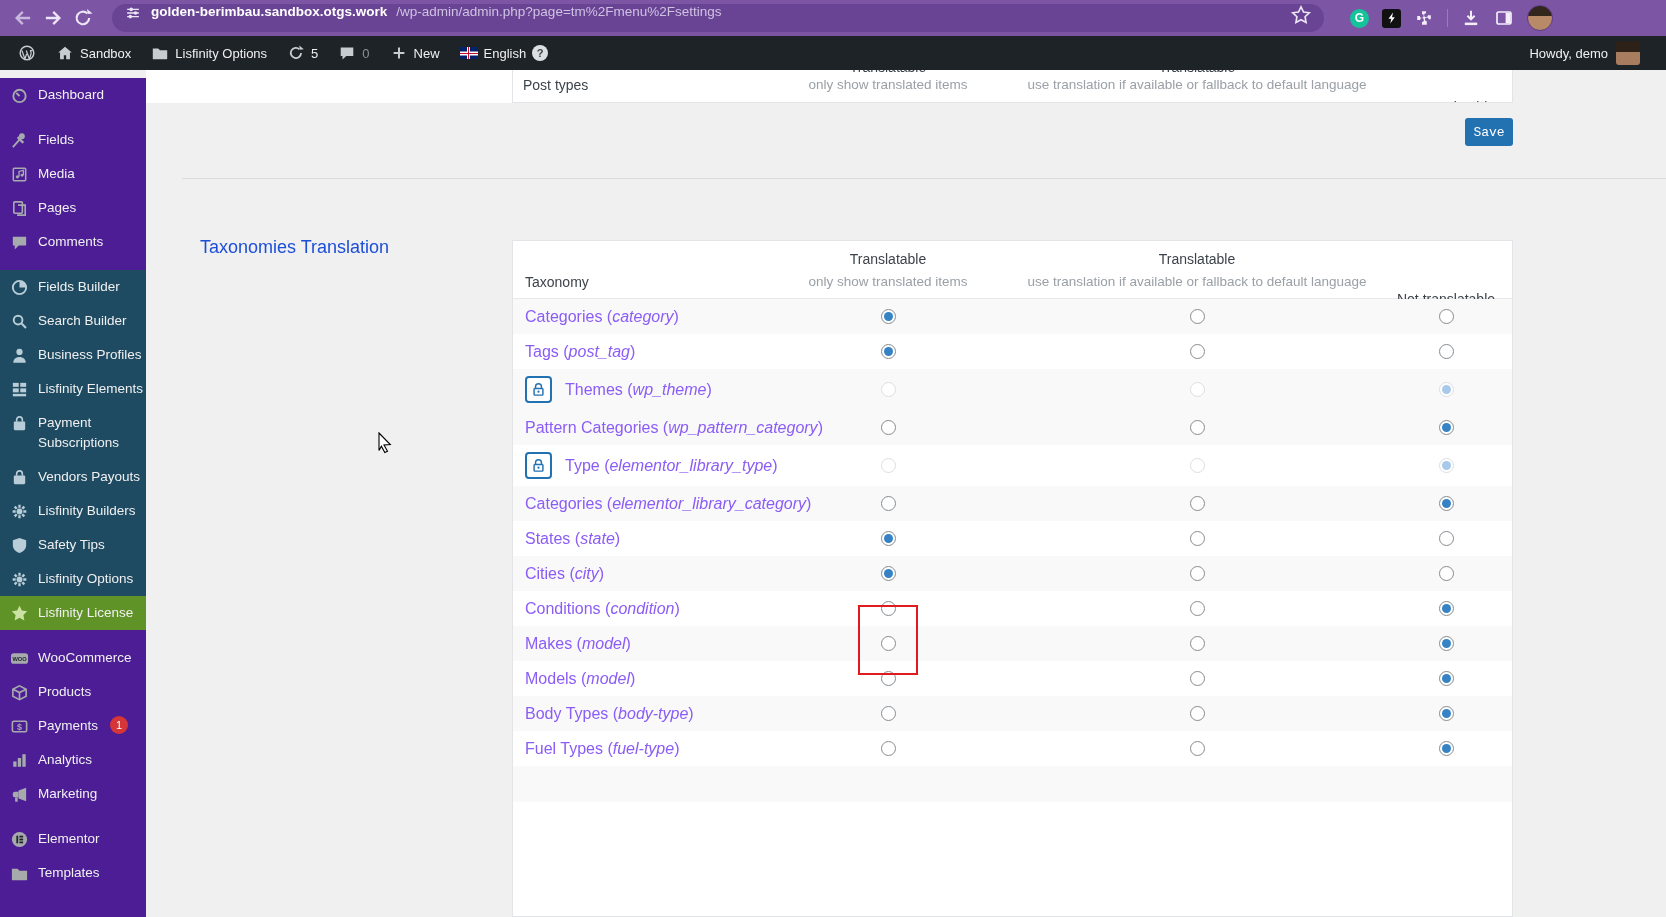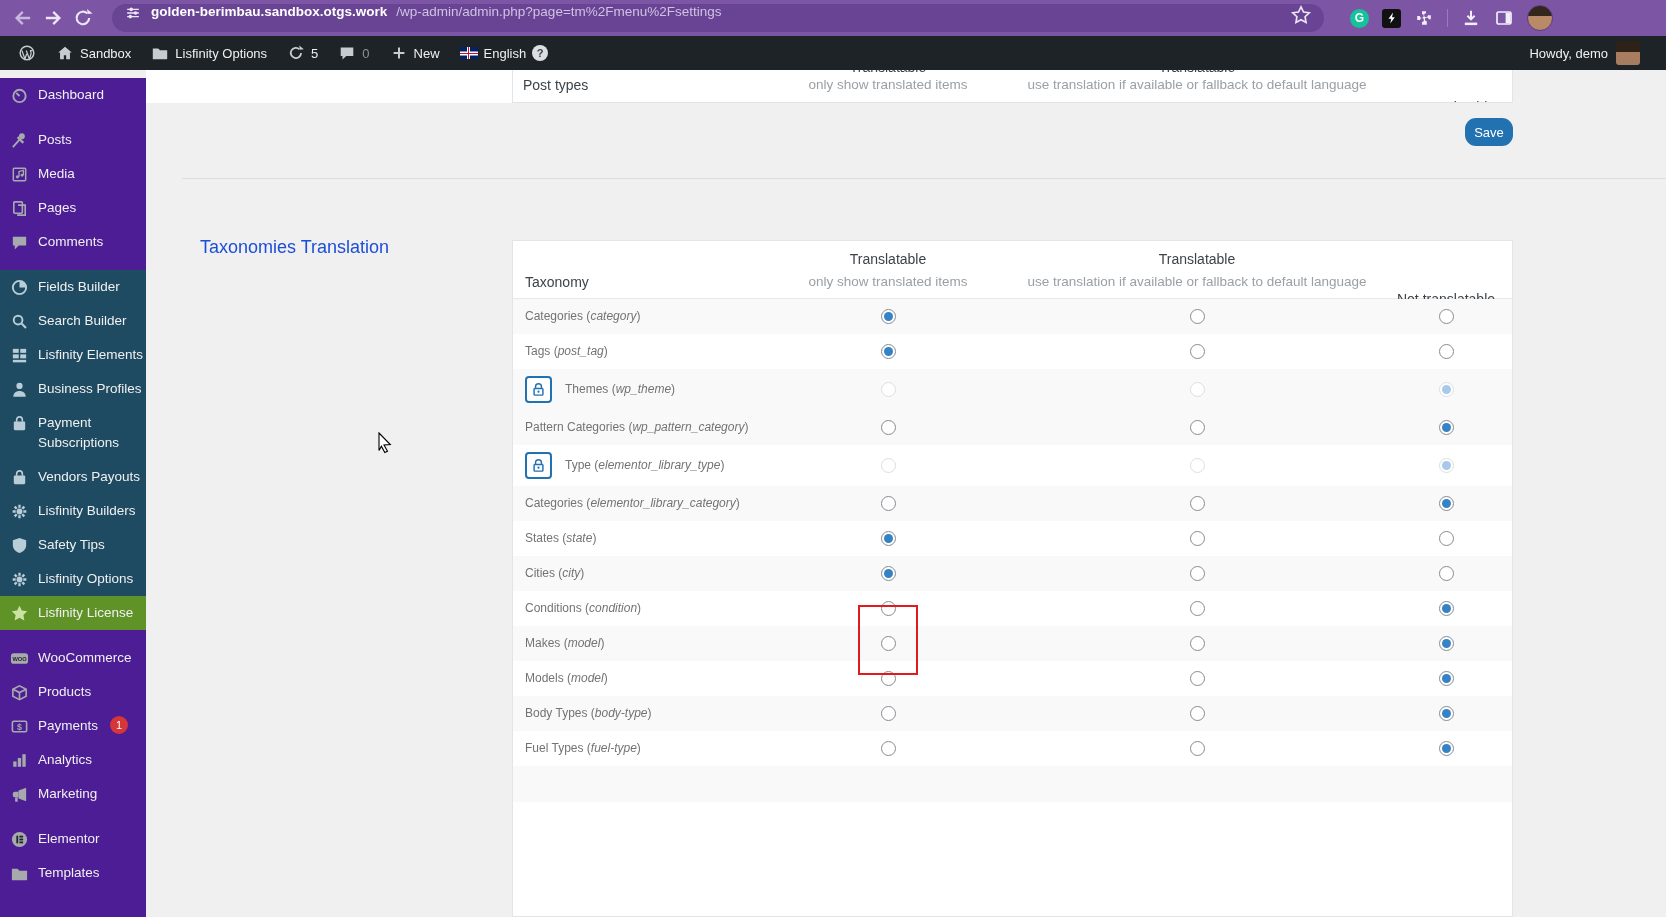--- a/index.html
+++ b/index.html
@@ -49,31 +49,31 @@
   #content { position:absolute; left:146px; top:70px; width:1520px; height:847px; background:#f0f0f1; }
   #top-strip { position:absolute; left:0; top:0; width:366px; height:33px; background:#fff; }
   #box-a { position:absolute; left:366px; top:0; width:1001px; height:33px; background:#fff; border:1px solid #e2e4e7; border-top:none; overflow:hidden; }
   .colpos { position:absolute; transform:translateX(-50%); white-space:nowrap; }
   .c2 { left:375px; } .c3 { left:684px; } .c4 { left:933px;margin-top:40px; }
   .hdr-title { color:#3c434a; font-size:14px;text-align:right; }
   .hdr-sub { color:#9aa0a6; font-size:13.5px; }
   #box-a .cutline { top:-11px; }
   #box-a .rowline { top:7px; }
   #box-a .rowlabel { position:absolute; left:10px; top:7px; color:#3c434a; font-size:14px; }
-  #save-btn { position:absolute; left:1319px; top:48px; width:48px; height:28px; background:#2271b1; color:#fff; font-size:13px; border:none; border-radius:11px; cursor:pointer; }
+  #save-btn { position:absolute; left:1319px; top:48px; width:48px; height:28px; background:#2271b1; color:#fff; font-size:13px; border:none; border-radius:3px; cursor:pointer;font-family:Liberation Mono, monospace; }
   #divider { position:absolute; left:36px; top:108px; width:1484px; height:1px; background:#dcdcde; }
   #tax-heading { position:absolute; left:54px; top:167px; font-size:18px; font-weight:400; color:#1d4ed8; }
 
   #table-box { position:absolute; left:366px; top:170px; width:1001px; height:677px; background:#fff; border:1px solid #e2e4e7; overflow:hidden; }
   #t-header { position:relative; height:58px; border-bottom:1px solid #e8e8e8; }
   #t-header .line1 { top:10px; }
   #t-header .line2 { top:33px; }
   #t-header .taxcol { position:absolute; left:12px; top:33px; color:#3c434a; font-size:14px; }
 
-  .trow { position:relative; min-height:35px; padding:7px 12px; font-size:12px; color:#737373; line-height:21px; }
+  .trow { position:relative; min-height:35px; padding:7px 12px; font-size:16px; color:#8b5cf6; line-height:21px; }
   .trow.gray { background:#f9f9f9; }
   .tax-label { display:inline-block; width:322px; overflow-wrap:anywhere; }
   .tax-label i { font-style:italic; }
   .trow.lockrow { display:flex; align-items:center; gap:13px; min-height:41px; padding:7px 12px; }
   .lock-box { width:27px; height:27px; border:2px solid #2271b1; border-radius:4px; background:#fff; color:#2271b1; display:flex; align-items:center; justify-content:center; flex:0 0 auto; }
   .lock-box svg { width:17px; height:17px; }
 
   .radio { position:absolute; width:15px; height:15px; border-radius:50%; border:1px solid #878c91; background:#fff; top:10px; }
   .radio.r1 { left:368px; } .radio.r2 { left:677px; } .radio.r3 { left:926px; }
   .lockrow .radio { top:13px; }
@@ -207,21 +207,21 @@
         </svg></span>
       <span>Dashboard</span>
     </div>
     <div class="sb-gap"></div>
     <div class="sb-item">
       <span class="sb-ic"><svg viewBox="0 0 20 20" width="100%" height="100%">
           <circle cx="12.5" cy="5.5" r="3.1" fill="currentColor"></circle>
           <path d="M10.5 8.5L3 17" stroke="currentColor" stroke-width="2"></path>
           <path d="M8 6.5l6 6" stroke="currentColor" stroke-width="2.4"></path>
         </svg></span>
-      <span>Posts</span>
+      <span>Fields</span>
     </div>
     <div class="sb-item">
       <span class="sb-ic"><svg viewBox="0 0 20 20" width="100%" height="100%">
           <rect x="3.5" y="3.5" width="13" height="13" rx="1" fill="none" stroke="currentColor" stroke-width="1.6"></rect>
           <circle cx="7.8" cy="12.4" r="1.7" fill="currentColor"></circle>
           <path d="M9.5 12.4V6.8l4.6-1.2v5" fill="none" stroke="currentColor" stroke-width="1.4"></path>
           <circle cx="12.7" cy="10.8" r="1.5" fill="currentColor"></circle>
         </svg></span>
       <span>Media</span>
     </div>
@@ -245,37 +245,37 @@
           <path d="M10 10V3a7 7 0 0 1 7 7z" fill="currentColor"></path>
         </svg></span>
       <span>Fields Builder</span>
     </div>
     <div class="sb-item teal">
       <span class="sb-ic"><svg viewBox="0 0 20 20" width="100%" height="100%">
           <circle cx="8.5" cy="8.5" r="4.6" fill="none" stroke="currentColor" stroke-width="2"></circle>
           <path d="M12.2 12.2l4.6 4.6" stroke="currentColor" stroke-width="2.2"></path>
         </svg></span>
       <span>Search Builder</span>
+    </div>
+    <div class="sb-item teal">
+      <span class="sb-ic"><svg viewBox="0 0 20 20" width="100%" height="100%">
+          <circle cx="10" cy="6.2" r="3.3" fill="currentColor"></circle>
+          <path d="M3.5 17.6c0-3.7 2.9-5.9 6.5-5.9s6.5 2.2 6.5 5.9z" fill="currentColor"></path>
+        </svg></span>
+      <span>Business Profiles</span>
     </div>
     <div class="sb-item teal">
       <span class="sb-ic"><svg viewBox="0 0 20 20" width="100%" height="100%">
           <rect x="3" y="3" width="6.2" height="4.2" fill="currentColor"></rect>
           <rect x="10.8" y="3" width="6.2" height="4.2" fill="currentColor"></rect>
           <rect x="3" y="8.8" width="6.2" height="4.2" fill="currentColor"></rect>
           <rect x="10.8" y="8.8" width="6.2" height="4.2" fill="currentColor"></rect>
           <rect x="3" y="14.6" width="14" height="2.6" fill="currentColor"></rect>
         </svg></span>
       <span>Lisfinity Elements</span>
-    </div>
-    <div class="sb-item teal">
-      <span class="sb-ic"><svg viewBox="0 0 20 20" width="100%" height="100%">
-          <circle cx="10" cy="6.2" r="3.3" fill="currentColor"></circle>
-          <path d="M3.5 17.6c0-3.7 2.9-5.9 6.5-5.9s6.5 2.2 6.5 5.9z" fill="currentColor"></path>
-        </svg></span>
-      <span>Business Profiles</span>
     </div>
     <div class="sb-item teal">
       <span class="sb-ic"><svg viewBox="0 0 20 20" width="100%" height="100%">
           <path d="M7 8.2V6a3 3 0 0 1 6 0v2.2" fill="none" stroke="currentColor" stroke-width="1.7"></path>
           <rect x="4" y="8" width="12" height="9" rx="1.2" fill="currentColor"></rect>
         </svg></span>
       <span>Payment Subscriptions</span>
     </div>
     <div class="sb-item teal">
       <span class="sb-ic"><svg viewBox="0 0 20 20" width="100%" height="100%">

